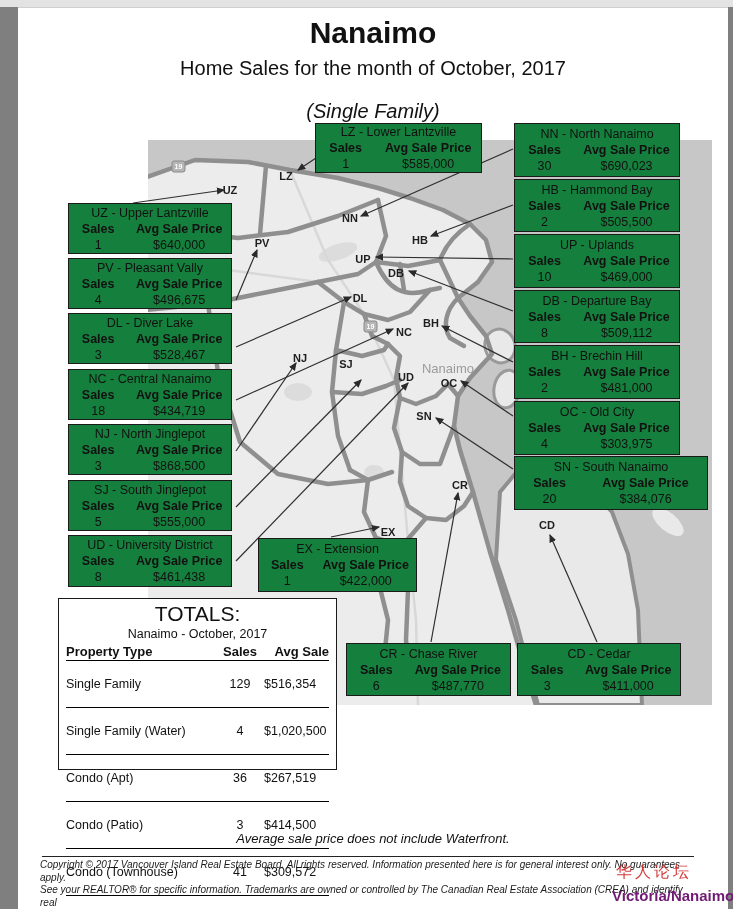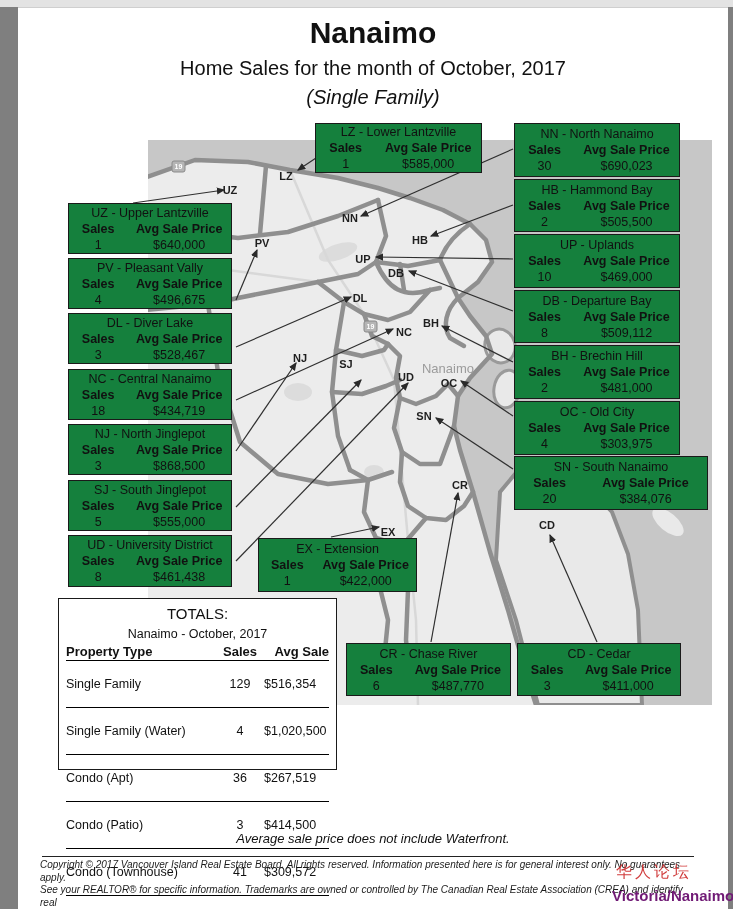--- a/index.html
+++ b/index.html
@@ -5,40 +5,40 @@
   html,body{margin:0;padding:0;}
   body{width:733px;height:909px;position:relative;background:#ffffff;
        font-family:"Liberation Sans",sans-serif;color:#111;overflow:hidden;}
   .top-strip{position:absolute;left:0;top:0;width:733px;height:7px;background:#e3e3e3;border-bottom:1px solid #cfcfcf;}
   .left-strip{position:absolute;left:0;top:7px;width:18px;height:902px;background:#7f7f7f;}
   .right-strip{position:absolute;left:728px;top:7px;width:5px;height:902px;background:#7f7f7f;}
 
   .header{position:absolute;left:18px;top:16px;width:710px;text-align:center;z-index:4;}
   .h-title{font-size:30px;font-weight:bold;line-height:34px;}
   .h-sub{font-size:20px;line-height:28px;margin-top:4px;}
-  .h-fam{font-size:20px;font-style:italic;line-height:26px;margin-top:2px;}
+  .h-fam{font-size:20px;font-style:italic;line-height:26px;margin-top:16px;}
 
   .map-wrap{position:absolute;left:148px;top:140px;width:564px;height:565px;z-index:1;}
   .map-label{font:bold 11px "Liberation Sans",sans-serif;fill:#1e1e1e;text-anchor:middle;}
   .map-city{font:13px "Liberation Sans",sans-serif;fill:#9b9b9b;text-anchor:middle;}
   .shield-num{font:bold 7px "Liberation Sans",sans-serif;fill:#ffffff;text-anchor:middle;}
 
   .arrows{position:absolute;left:0;top:0;width:733px;height:909px;z-index:2;pointer-events:none;}
 
   .callout{position:absolute;background:#15803d;border:1px solid #1a1a1a;box-sizing:border-box;
            display:flex;flex-direction:column;justify-content:center;padding:2px 0;z-index:3;}
   .c-title{text-align:center;font-size:12.5px;line-height:16px;}
   .c-row{display:flex;font-size:12.5px;line-height:16px;}
   .c-head{font-weight:bold;}
   .c-sales{width:36%;text-align:center;}
   .c-price{width:64%;text-align:center;}
 
   .totals{position:absolute;left:58px;top:598px;width:279px;height:172px;background:#fff;
           border:1px solid #1a1a1a;box-sizing:border-box;padding:5px 7px;z-index:3;}
-  .t-title{text-align:center;font-size:15px;line-height:20px;}
+  .t-title{text-align:center;font-size:21px;line-height:20px;}
   .t-sub{text-align:center;font-size:12.5px;line-height:16px;margin:2px 0 1px;}
   .t-table{width:100%;border-collapse:collapse;font-size:12.5px;}
   .t-table th{border-bottom:1.5px solid #000;padding:1px 0;font-size:13px;}
   .t-table td{border-bottom:1px solid #000000;padding:16px 0;}
   .t-col1{text-align:left;width:150px;}
   .t-col2{text-align:center;width:48px;}
   .t-col3{text-align:left;padding-left:4px;}
   th.t-col3{text-align:right;}
 
   .note{position:absolute;left:18px;top:831px;width:710px;text-align:center;

